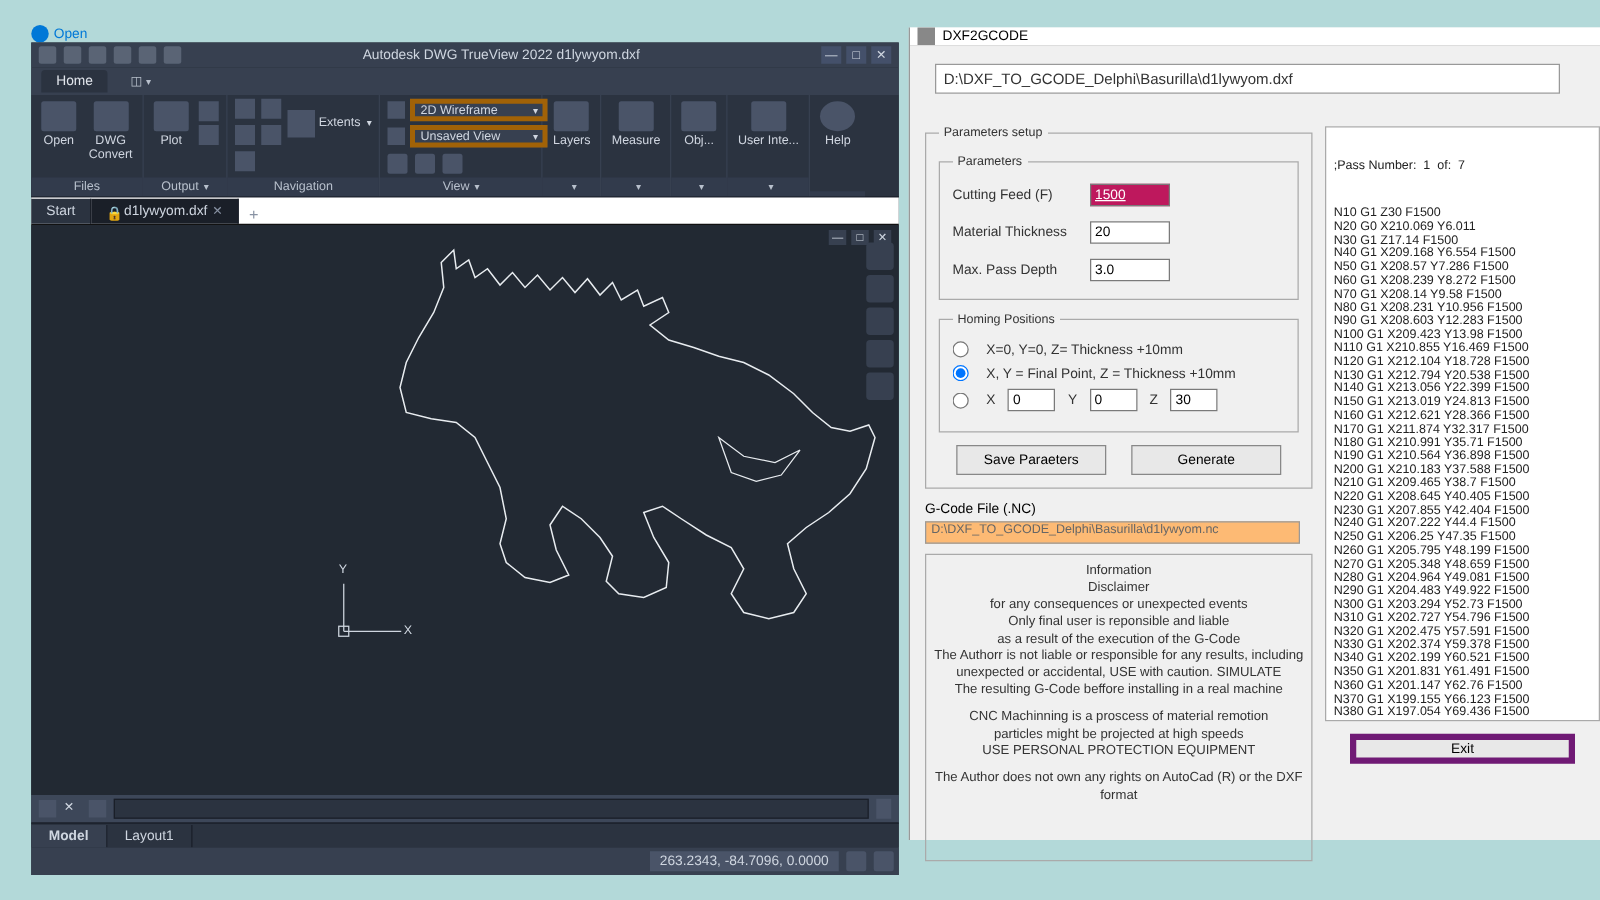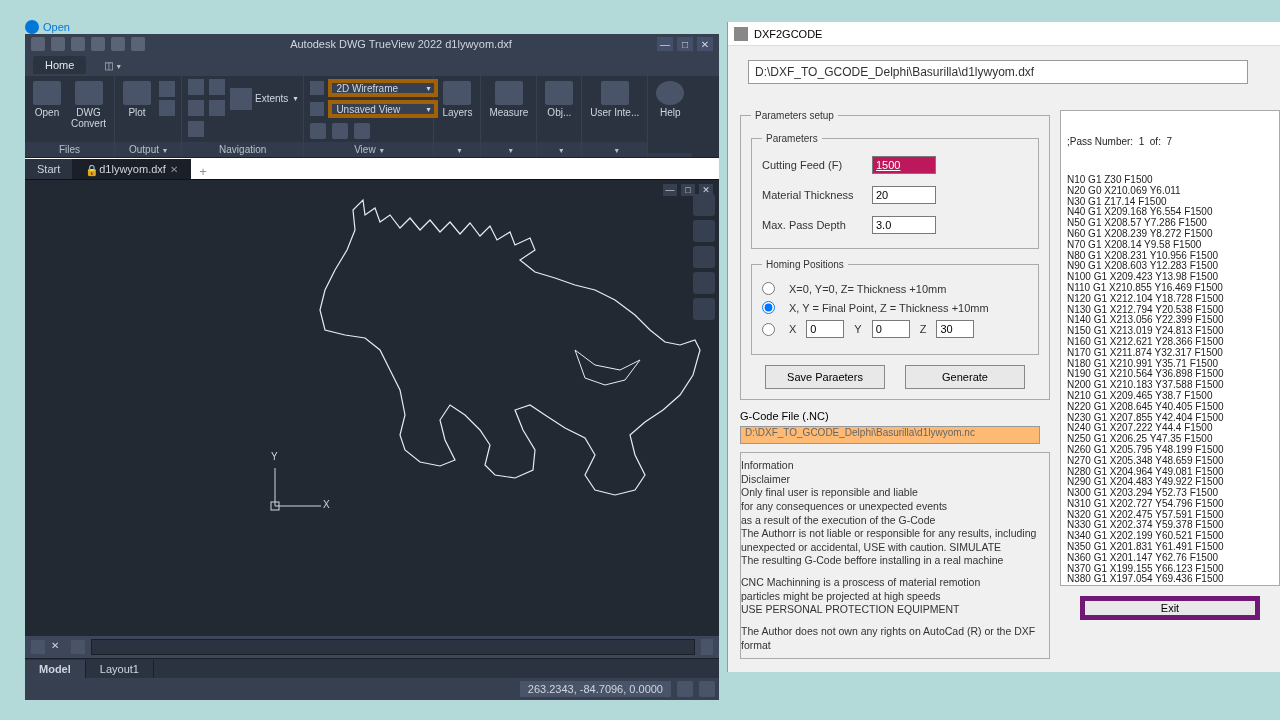--- a/index.html
+++ b/index.html
@@ -91,21 +91,21 @@
 .homing-row input[type=radio] { margin-right: 6px; }
 .homing-coords { display: flex; gap: 10px; align-items: center; }
 .homing-coords input { width: 38px; height: 18px; border: 1px solid #7a7a7a; font-size: 11px; padding: 0 3px; }
 
 .dxf-buttons { display: flex; gap: 20px; margin-top: 10px; justify-content: center; }
 .dxf-btn { width: 120px; height: 24px; border: 1px solid #888; background: #e8e8e8; font-size: 11px; cursor: pointer; }
 
 .gcode-label { font-size: 11px; margin: 10px 0 4px 0; }
 .gcode-file { width: 300px; height: 18px; border: 1px solid #999; background: #fdba74; font-size: 10px; color: #666; padding: 0 4px; display: flex; }
 
-.info-box { border: 1px solid #aaa; margin-top: 8px; padding: 6px 0; font-size: 10.5px; line-height: 1.3; color: #333; height: 207px; overflow: hidden; }
+.info-box { border: 1px solid #aaa; margin-top: 8px; padding: 6px 0; font-size: 10.5px; line-height: 1.3; color: #333; height: 246px; overflow: hidden; text-align: center; }
 .info-box .section { margin-bottom: 8px; }
 
 .gcode-output { border: 1px solid #aaa; background: #fff; font-size: 10px; font-family: "Segoe UI", monospace; line-height: 1.08; padding: 4px 6px; height: 476px; overflow: hidden; white-space: pre; color: #222; }
 .pass-line { margin-bottom: 6px; }
 
 .exit-btn { width: 180px; height: 24px; border: 5px solid #701a75; background: #e8e8e8; font-size: 11px; margin: 10px auto 0 auto; display: block; cursor: pointer; }
 
 
 .open-ghost { position: absolute; left: 25px; top: 20px; color: #0078d7; font-size: 11px; display: flex; align-items: center; gap: 4px; }
 .open-ghost .ic { width: 14px; height: 14px; background: #0078d7; border-radius: 50%; }
@@ -375,22 +375,22 @@
       </fieldset>
 
       <div class="gcode-label">G-Code File (.NC)</div>
       <div class="gcode-file">
           <span>D:\DXF_TO_GCODE_Delphi\Basurilla\d1lywyom.nc</span>
         </div>
 
       <div class="info-box">
         <div>Information</div>
         <div>Disclaimer</div>
+        <div>for any consequences or unexpected events</div>
         <div>Only final user is reponsible and liable</div>
-        <div>for any consequences or unexpected events</div>
         <div>as a result of the execution of the G-Code</div>
         <div>The Authorr is not liable or responsible for any results, including</div>
         <div>unexpected or accidental,  USE with caution. SIMULATE</div>
         <div class="section">The resulting G-Code beffore installing in a real machine</div>
         <div>CNC Machinning is a proscess of material remotion</div>
         <div>particles might be projected at high speeds</div>
         <div class="section">USE PERSONAL PROTECTION EQUIPMENT</div>
         <div>The  Author does not own any rights on AutoCad (R) or the DXF format</div>
 
       </div>

